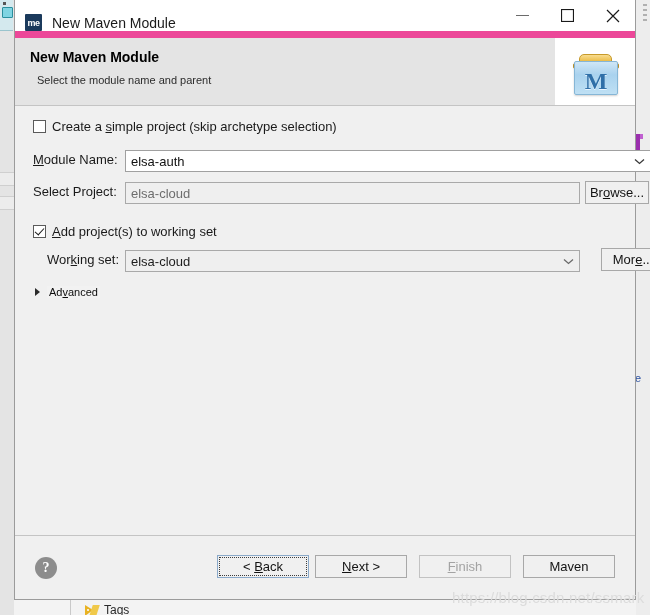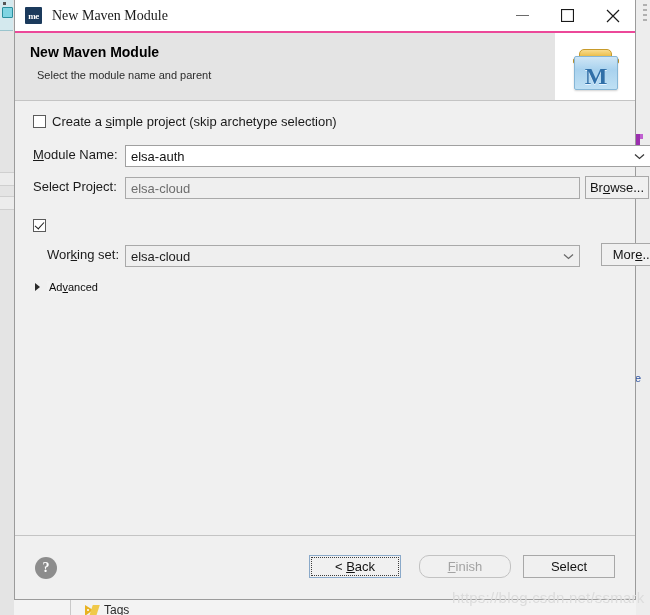--- a/index.html
+++ b/index.html
@@ -31,22 +31,22 @@
   .tag-dot{position:absolute;left:2px;top:4px;width:2px;height:2px;background:#fff;border-radius:50%;z-index:2;}
   .bg-tagtext{font-size:12px;color:#2b2b2b;}
   .bg-bottompanel{position:absolute;left:14px;top:597px;width:622px;height:18px;background:#f3f3f3;border-top:1px solid #c9c9c9;}
   .bg-leftpanel-edge{position:absolute;left:70px;top:597px;width:1px;height:18px;background:#c9c9c9;}
 
   
   #dialog{position:absolute;left:14px;top:0;width:622px;height:600px;background:#f0f0f0;
      border:1px solid #9b9b9b;border-top:none;box-sizing:border-box;}
 
   
-  .titlebar{height:31px;background:#ffffff;display:flex;align-items:center;position:relative;
-     border-bottom:2px solid #ec4899;font-family:Liberation Serif, serif;}
+  .titlebar{height:31px;background:#ffffff;display:flex;align-items:flex-end;position:relative;
+     border-bottom:7px solid #ec4899;}
   .tb-icon{width:17px;height:17px;margin-left:10px;background:#1b3a5c;border-radius:1px;
      display:flex;align-items:center;justify-content:center;
      color:#fff;font-size:9px;font-weight:bold;letter-spacing:-0.5px;}
   .tb-title{margin-left:10px;font-size:14px;color:#1a1a1a;}
   .tb-ctrls{position:absolute;right:0;top:0;height:31px;display:flex;}
   .tb-btn{width:45px;height:31px;display:flex;align-items:center;justify-content:center;}
   .tb-btn svg{display:block;}
 
   
   .header{position:relative;height:67px;background:#e4e4e4;border-bottom:1px solid #c4c4c4;overflow:hidden;}
@@ -81,21 +81,21 @@
      display:flex;align-items:center;font-size:13px;color:#111;padding:0 5px;}
   .field.readonly{background:#efefef;color:#6d6d6d;border:1px solid #a9a9a9;}
   .field.combo{padding-right:0;}
   .field .val{flex:1;overflow:hidden;white-space:nowrap;}
   .arrow{width:22px;height:20px;display:flex;align-items:center;justify-content:center;flex:none;}
   .arrow svg{display:block;}
 
   .btn{height:23px;min-width:64px;padding:0 8px;background:#f0f0f0;border:1px solid #a8a8a8;
      box-sizing:border-box;font-size:13px;color:#131313;display:flex;align-items:center;
      justify-content:center;white-space:nowrap;}
-  .btn.disabled{color:#a3a3a3;border-color:#c2c2c2;background:#f0f0f0;border-radius:10px;}
+  .btn.disabled{color:#a3a3a3;border-color:#c2c2c2;background:#f0f0f0;}
   .btn.focus{border:1px solid #8aa9c9;outline:1px dotted #3c3c3c;outline-offset:-3px;}
 
   .tri{width:0;height:0;border-left:5px solid #2b2b2b;border-top:4px solid transparent;
      border-bottom:4px solid transparent;margin-right:7px;flex:none;}
   .adv-text{font-size:11px;color:#0d0d0d;background:#f2f2f2;padding:0 2px;}
 
   
   .footer{position:absolute;left:0;bottom:0;width:100%;height:63px;background:#f0f0f0;
      border-top:1px solid #c4c4c4;}
   .help{position:absolute;left:20px;top:21px;width:22px;height:22px;border-radius:50%;
@@ -209,20 +209,21 @@
     </div>
     <div class="field readonly" style="left:110px;top:76px;width:455px;position:absolute;">
       <span class="val">elsa-cloud</span>
     </div>
     <div class="btn" style="position:absolute;left:570px;top:75px;width:62px;">
       <span><span>Br</span><u>o</u><span>wse...</span></span>
     </div>
 
     <div class="row" style="left:18px;top:118px;">
       <span class="cb checked"></span>
+      <span class="lbl" style="margin-left:6px;"><u>A</u><span>dd project(s) to working set</span></span>
     </div>
 
     <div class="row" style="left:32px;top:146px;align-items:flex-end;">
       <span class="lbl"><span>Wor</span><u>k</u><span>ing set:</span></span>
     </div>
     <div class="field readonly combo" style="left:110px;top:144px;width:455px;position:absolute;">
       <span class="val" style="color:#1d1d1d;">elsa-cloud</span>
       <span class="arrow">
         <svg width="11" height="7" viewBox="0 0 11 7">
             <path d="M1 1.5 L5.5 5.5 L10 1.5" stroke="#6a6a6a" stroke-width="1.3" fill="none"></path>
@@ -239,25 +240,28 @@
     </div>
   </div>
 
   <div class="footer">
     <div class="help">?</div>
     <div class="fbtns">
       <div class="btn focus">
         <span><span>&lt; </span><u>B</u><span>ack</span></span>
       </div>
       <div class="gap"></div>
+      <div class="btn">
+        <span><span></span><u>N</u><span>ext &gt;</span></span>
+      </div>
       <div class="gap-wide"></div>
       <div class="btn disabled">
         <span><span></span><u>F</u><span>inish</span></span>
       </div>
       <div class="gap-wide"></div>
       <div class="btn">
-        <span>Select</span>
+        <span>Maven</span>
       </div>
     </div>
   </div>
 </div>
 
 <div class="watermark">https://blog.csdn.net/ssmark</div>
 
 </body></html>

